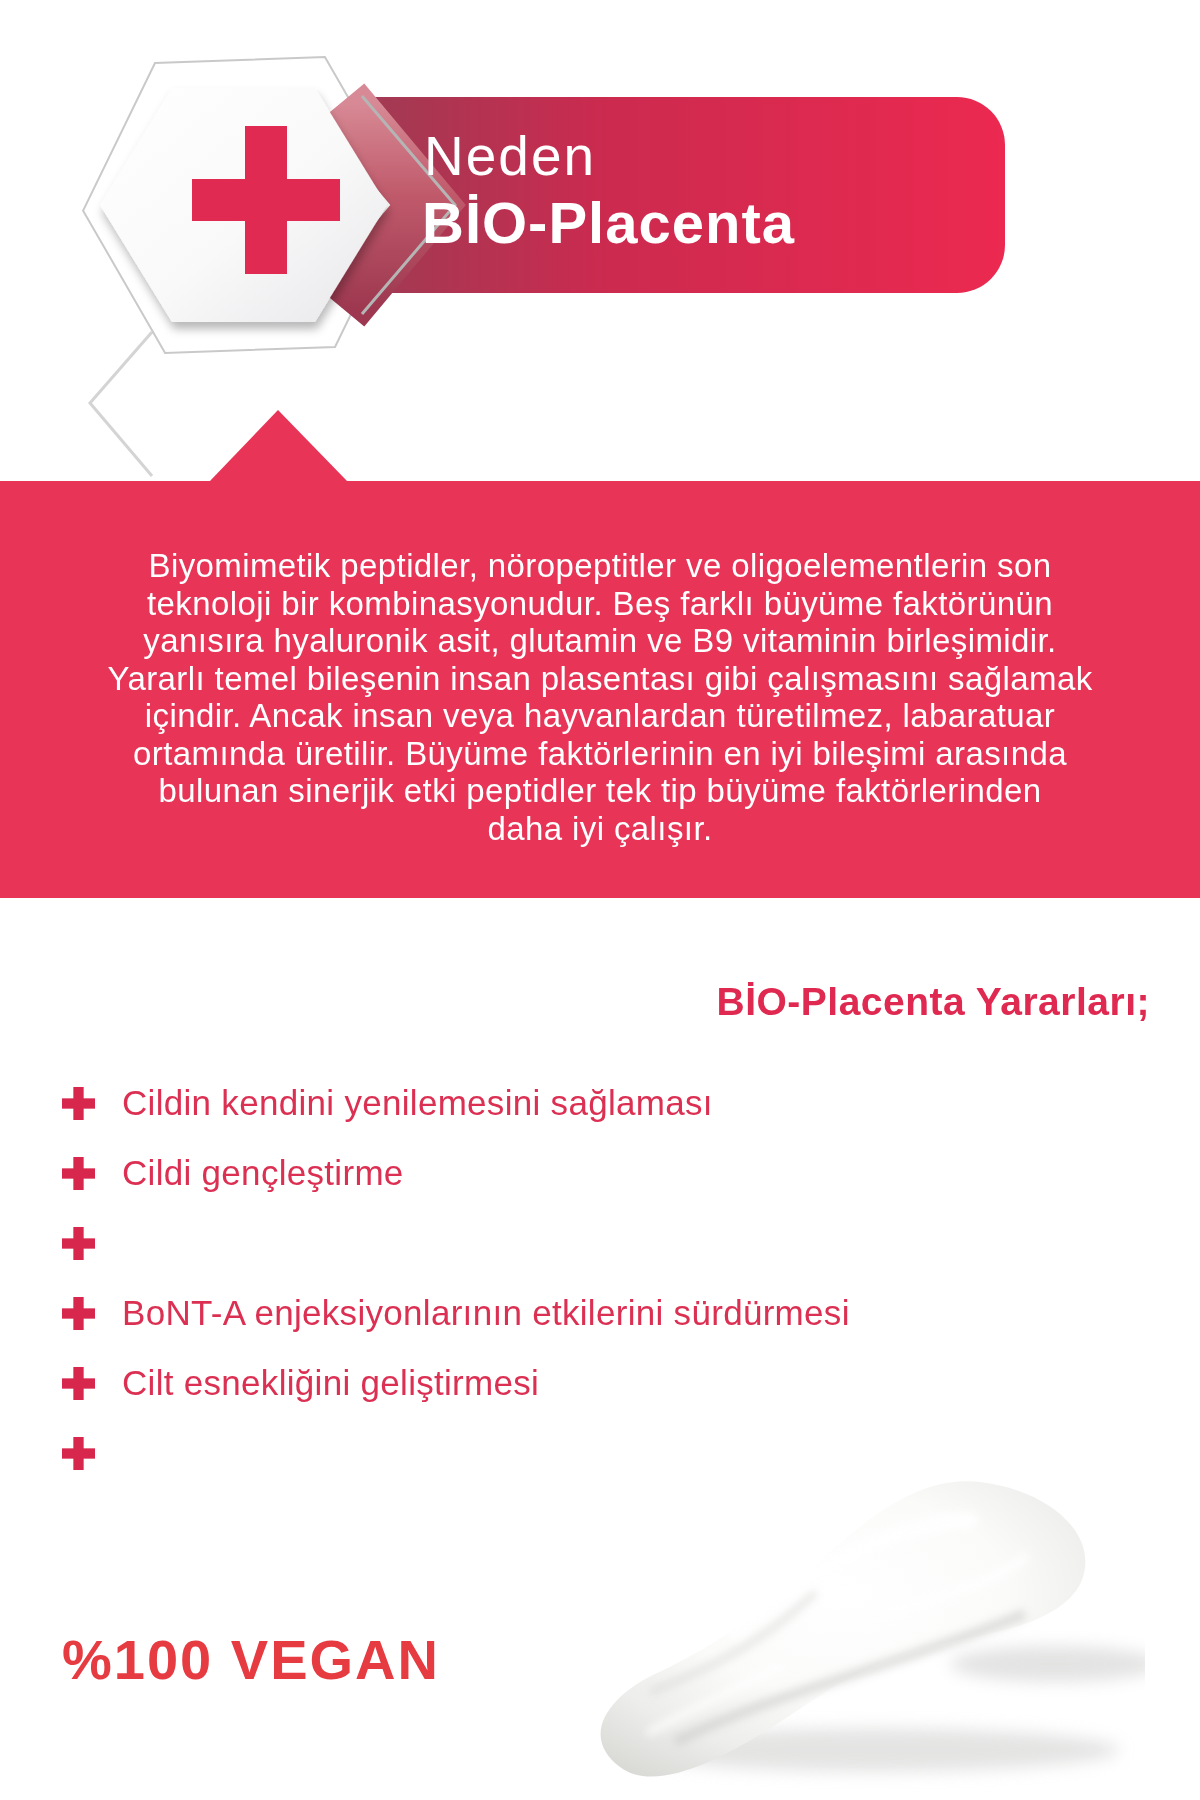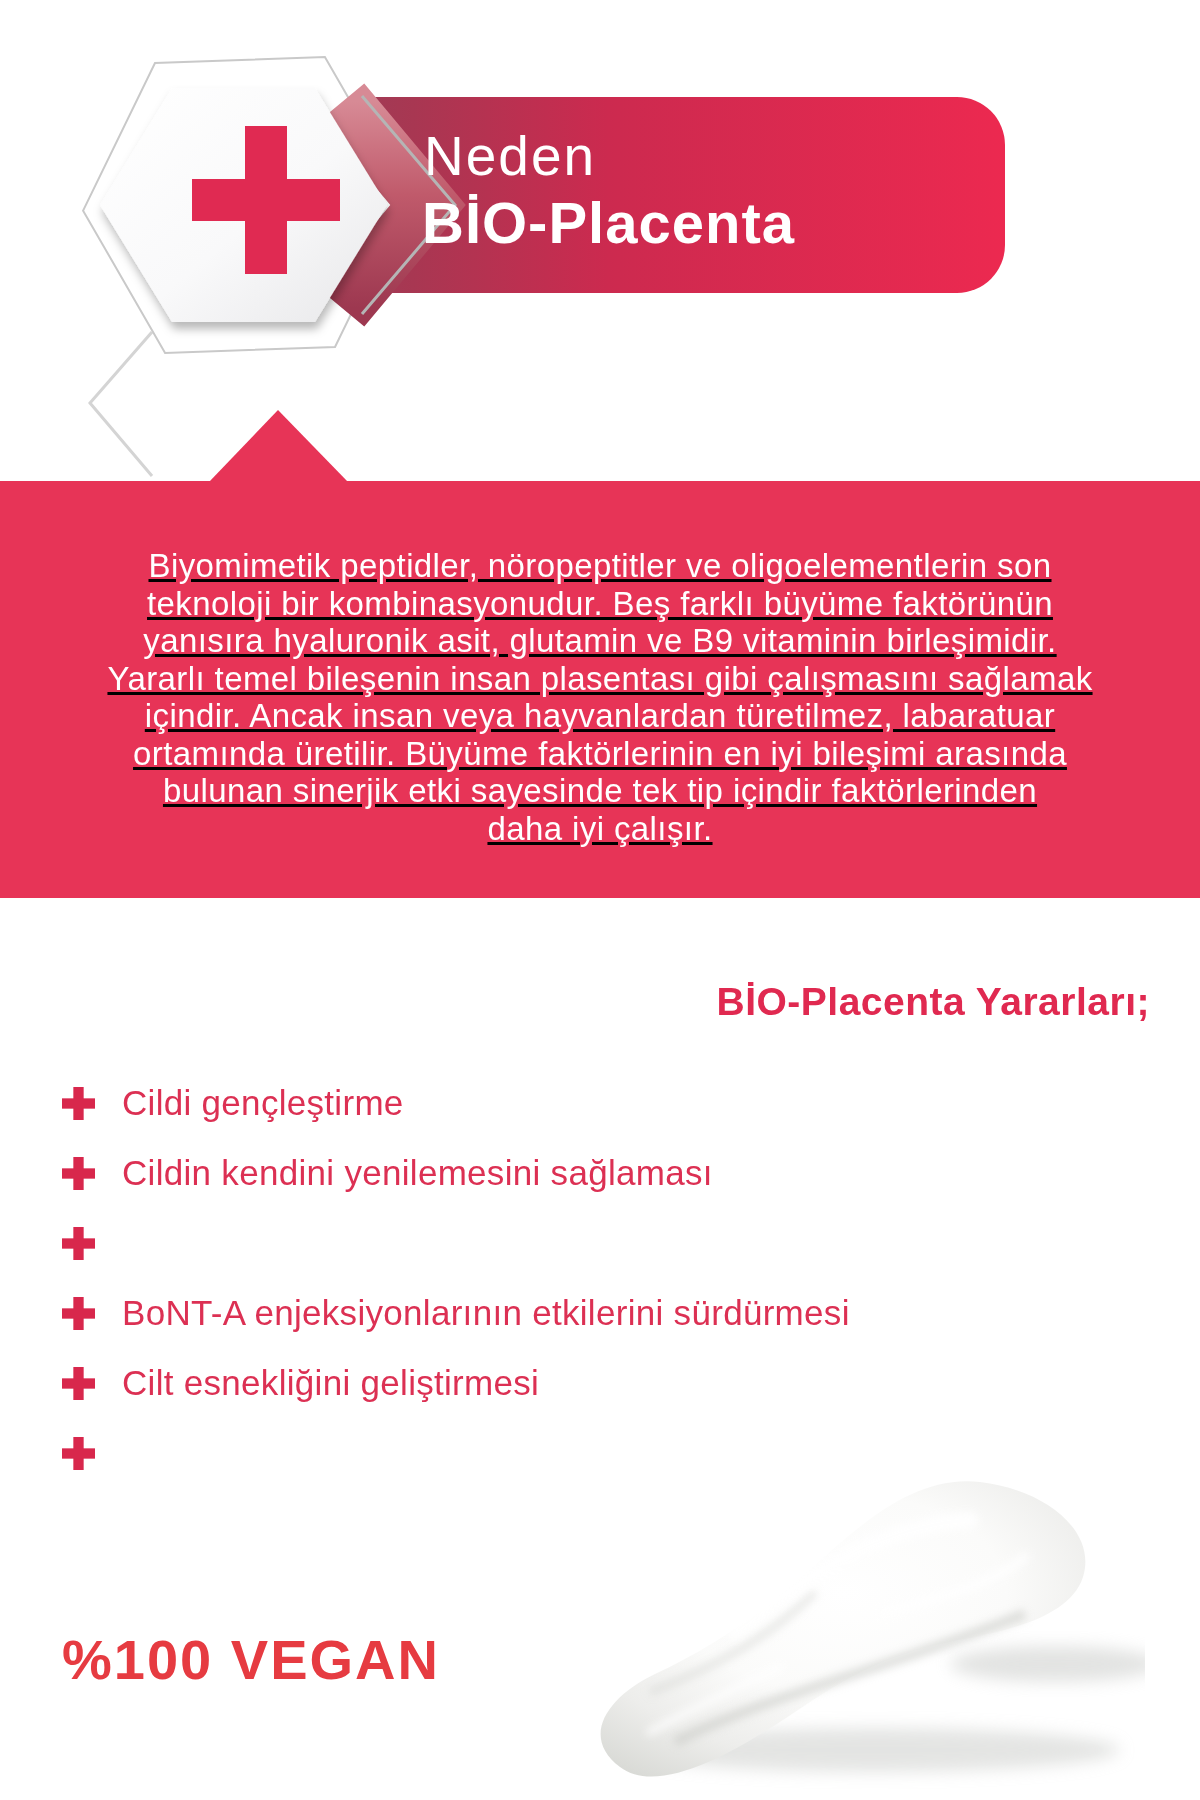--- a/index.html
+++ b/index.html
@@ -13,21 +13,21 @@
   .hero-line1{position:absolute;left:424px;top:124px;font-size:55px;font-weight:400;
               color:#ffffff;letter-spacing:2px;}
   .hero-line2{position:absolute;left:422px;top:189px;font-size:58px;font-weight:700;
               color:#ffffff;letter-spacing:1px;}
 
   
   .intro{position:absolute;top:481px;left:0;width:1200px;height:417px;background:#e73457;}
   .intro-triangle{position:absolute;left:209px;top:-71px;width:0;height:0;
       border-left:69px solid transparent;border-right:70px solid transparent;
       border-bottom:72px solid #e73457;}
-  .intro-par{position:absolute;top:66px;left:0;width:1200px;text-align:center;text-decoration:underline;}
+  .intro-par{position:absolute;top:66px;left:0;width:1200px;text-align:center;}
   .intro-line{font-size:33px;line-height:37.5px;color:#ffffff;letter-spacing:0.4px;
       white-space:nowrap;}
 
   
   .benefits{position:absolute;top:980px;left:50px;width:1100px;}
   .benefits-heading{font-size:39px;font-weight:700;color:#e02950;letter-spacing:0.5px;text-align:right;}
   .benefit-list{margin-top:58px;padding-left:12px;}
   .benefit{display:flex;align-items:center;height:42px;margin-bottom:28px;}
   .plus{width:33px;height:33px;flex:0 0 33px;}
   .benefit-label{margin-left:27px;font-size:35px;color:#dc3053;letter-spacing:0.3px;
@@ -100,42 +100,42 @@
 
   <section class="intro">
     <div class="intro-triangle"></div>
     <div class="intro-par">
       <div class="intro-line">Biyomimetik peptidler, nöropeptitler ve oligoelementlerin son</div>
       <div class="intro-line">teknoloji bir kombinasyonudur. Beş farklı büyüme faktörünün</div>
       <div class="intro-line">yanısıra hyaluronik asit, glutamin ve B9 vitaminin birleşimidir.</div>
       <div class="intro-line">Yararlı temel bileşenin insan plasentası gibi çalışmasını sağlamak</div>
       <div class="intro-line">içindir. Ancak insan veya hayvanlardan türetilmez, labaratuar</div>
       <div class="intro-line">ortamında üretilir. Büyüme faktörlerinin en iyi bileşimi arasında</div>
-      <div class="intro-line">bulunan sinerjik etki sayesinde tek tip içindir faktörlerinden</div>
+      <div class="intro-line">bulunan sinerjik etki peptidler tek tip büyüme faktörlerinden</div>
       <div class="intro-line">daha iyi çalışır.</div>
     </div>
   </section>
 
   <section class="benefits">
     <div class="benefits-heading">BİO-Placenta Yararları;</div>
 
     <div class="benefit-list">
       <div class="benefit">
         <svg class="plus" viewBox="0 0 32 32" fill="#d8274c">
             <rect x="11" y="0" width="10" height="32"></rect>
             <rect x="0" y="11" width="32" height="10"></rect>
           </svg>
+        <span class="benefit-label">Cildin kendini yenilemesini sağlaması</span>
+      </div>
+      <div class="benefit">
+        <svg class="plus" viewBox="0 0 32 32" fill="#d8274c">
+            <rect x="11" y="0" width="10" height="32"></rect>
+            <rect x="0" y="11" width="32" height="10"></rect>
+          </svg>
         <span class="benefit-label">Cildi gençleştirme</span>
-      </div>
-      <div class="benefit">
-        <svg class="plus" viewBox="0 0 32 32" fill="#d8274c">
-            <rect x="11" y="0" width="10" height="32"></rect>
-            <rect x="0" y="11" width="32" height="10"></rect>
-          </svg>
-        <span class="benefit-label">Cildin kendini yenilemesini sağlaması</span>
       </div>
       <div class="benefit">
         <svg class="plus" viewBox="0 0 32 32" fill="#d8274c">
             <rect x="11" y="0" width="10" height="32"></rect>
             <rect x="0" y="11" width="32" height="10"></rect>
           </svg>
       </div>
       <div class="benefit">
         <svg class="plus" viewBox="0 0 32 32" fill="#d8274c">
             <rect x="11" y="0" width="10" height="32"></rect>

